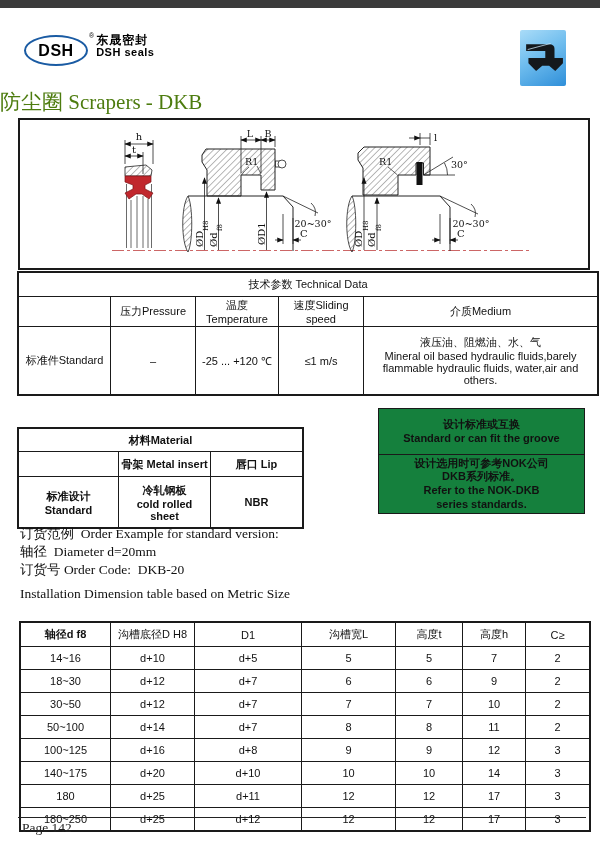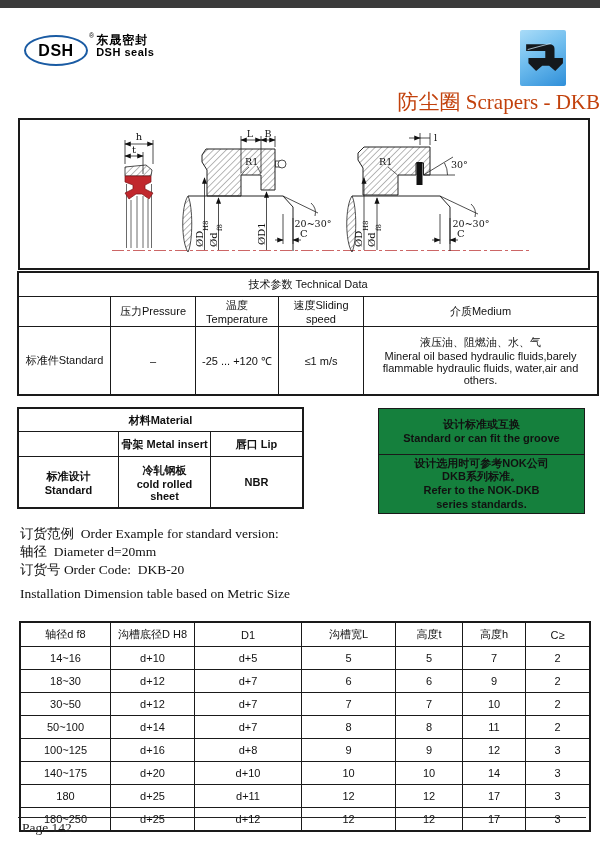--- a/index.html
+++ b/index.html
@@ -9,31 +9,31 @@
   
   .logo{position:absolute;left:24px;top:30px;display:flex;align-items:flex-start;color:#000000;}
   .logo-oval{width:60px;height:27px;border:2.5px solid #1a5ba3;border-radius:50%;display:flex;align-items:center;justify-content:center;font-weight:bold;font-size:16px;letter-spacing:.5px;margin-top:5px;}
   .logo-reg{font-size:7px;margin:2px 2px 0 1px;}
   .logo-txt{display:flex;flex-direction:column;line-height:1.05;margin-top:4px;}
   .logo-cn{font-size:12px;font-weight:bold;letter-spacing:1px;}
   .logo-en{font-size:11px;font-weight:bold;letter-spacing:.5px;}
   
   .picon{position:absolute;left:520px;top:30px;width:46px;height:56px;background:linear-gradient(150deg,#aadcf8 0%,#6fbdee 45%,#2f8fd9 100%);border-radius:2px;}
   
-  .title{position:absolute;left:0;top:88px;width:100%;text-align:right;font-family:"Liberation Serif",serif;font-size:21px;color:#c2410c;}
+  .title{position:absolute;left:0;top:88px;width:100%;text-align:left;font-family:"Liberation Serif",serif;font-size:21px;color:#4d7c0f;}
   
   .drawbox{position:absolute;left:18px;top:118px;width:568px;height:148px;border:2px solid #1a1a1a;background:#fff;}
   
   table{border-collapse:collapse;}
   .tbl{position:absolute;background:#fff;}
   .tbl td{border:1px solid #1a1a1a;text-align:center;vertical-align:middle;padding:1px 2px;color:#111;}
   .tech{left:18px;top:272px;}
   .tech td{font-size:11px;}
   .tech .ttl{font-size:11px;}
-  .mat{left:18px;top:408px;padding-left:26px;}
+  .mat{left:18px;top:428px;padding-left:26px;}
   .mat td{font-size:11px;font-weight:bold;}
   .outer2{outline:1px solid #1a1a1a;}
   .dbox{position:absolute;left:378px;top:408px;width:205px;border:1.5px solid #1a1a1a;background:#15803d;}
   .dbox .b1,.dbox .b2{display:flex;flex-direction:column;align-items:center;justify-content:center;font-size:11px;font-weight:bold;color:#111;text-align:center;line-height:1.25;}
   .dbox .b1{height:45px;border-bottom:1.5px solid #1a1a1a;}
   .dbox .b2{height:58px;}
   
   .serif-line{position:absolute;left:20px;font-family:"Liberation Serif",serif;font-size:13.5px;color:#101010;white-space:pre;}
   .inst{left:20px;top:622px;}
   .inst td{font-size:11px;height:20px;}
@@ -251,21 +251,21 @@
   <div class="serif-line" style="top:525px;">订货范例  Order Example for standard version:</div>
   <div class="serif-line" style="top:543px;">轴径  Diameter d=20mm</div>
   <div class="serif-line" style="top:561px;">订货号 Order Code:  DKB-20</div>
 
   <div class="serif-line" style="top:586px;">Installation Dimension table based on Metric Size</div>
   <div class="serif-line" style="top:632px;">公制沟槽尺寸(mm)</div>
 
   <table class="tbl inst outer2">
     <tbody>
         <tr class="hd">
-      <td style="width:85px;">轴径d  f8</td>
+      <td style="width:85px;font-weight:bold;">轴径d  f8</td>
       <td style="width:79px;">沟槽底径D  H8</td>
       <td style="width:102px;">D1</td>
       <td style="width:89px;">沟槽宽L</td>
       <td style="width:62px;">高度t</td>
       <td style="width:58px;">高度h</td>
       <td style="width:59px;">C≥</td>
     </tr>
     <tr>
           <td>14~16</td>
           <td>d+10</td>

